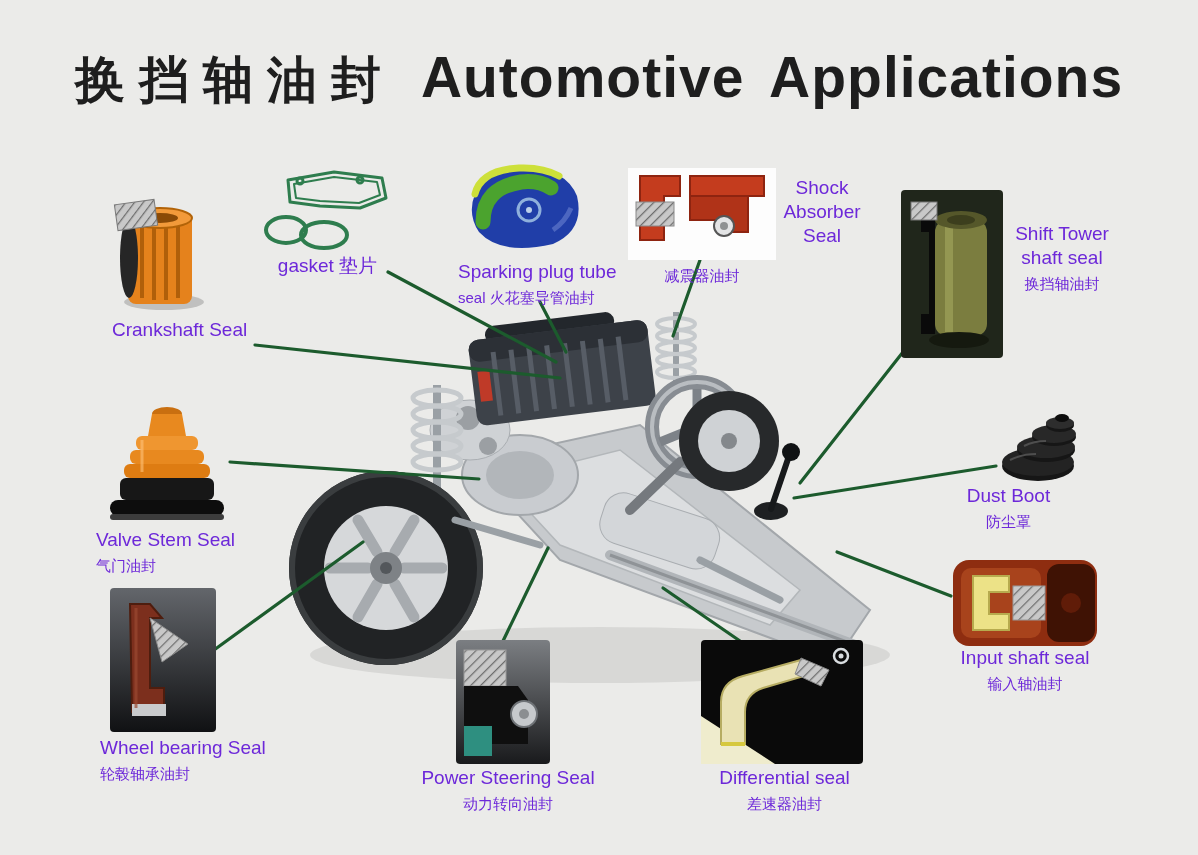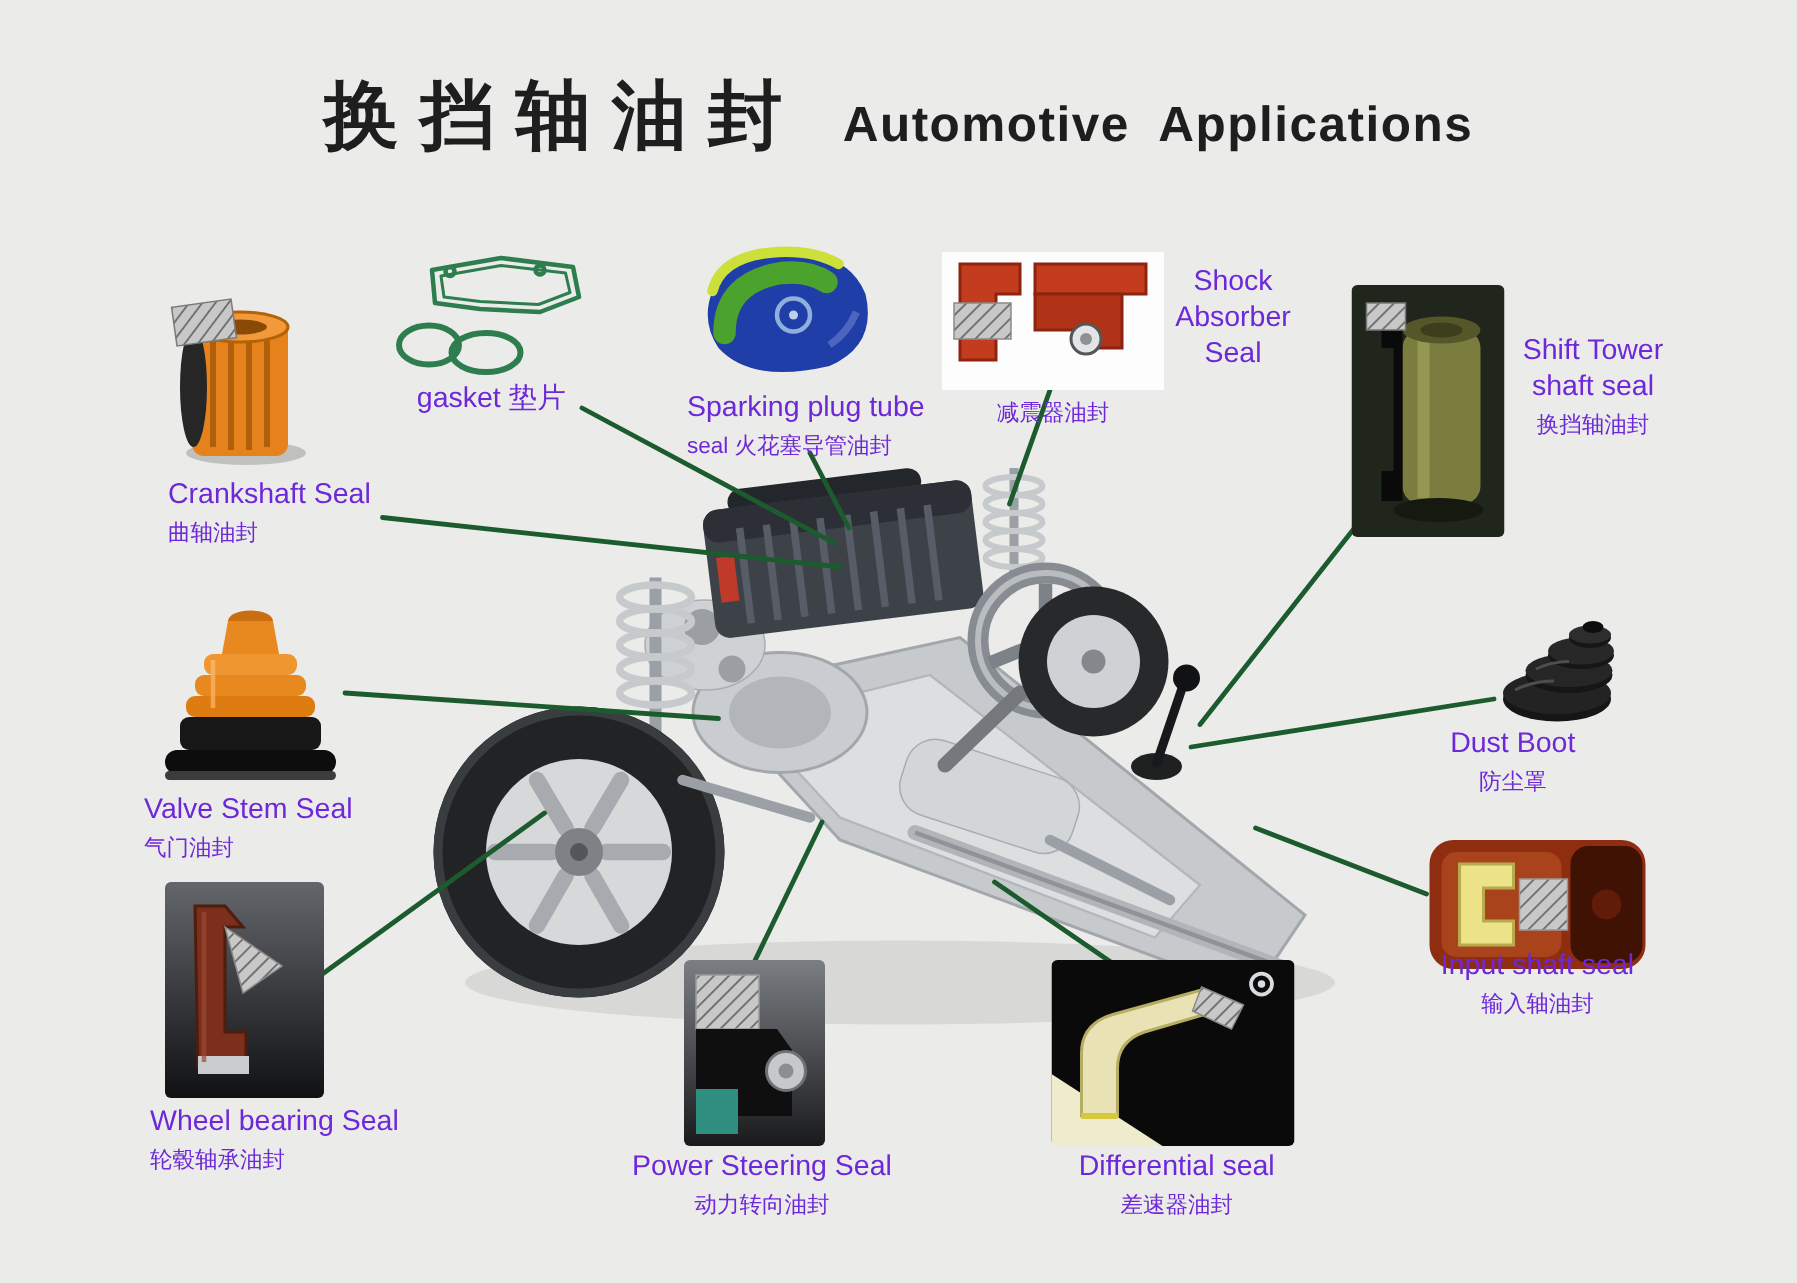--- a/index.html
+++ b/index.html
@@ -9,21 +9,21 @@
     position: relative; width: 1198px; height: 855px;
     background: var(--background, #ebebe9); overflow: hidden; margin: 0 auto;
   }
   .layer { position: absolute; left: 0; top: 0; width: 1198px; height: 855px; }
   .title {
     position: absolute; top: 44px; left: 0; width: 100%;
     display: flex; justify-content: center; align-items: baseline; gap: 26px;
     color: var(--title-text, #1e1e1e);
   }
   .title-zh { font-size: 50px; font-weight: bold; letter-spacing: 14px; }
-  .title-en { font-size: 33px; font-weight: bold; letter-spacing: 1px; word-spacing: 10px; }
+  .title-en { font-size: 57px; font-weight: bold; letter-spacing: 1px; word-spacing: 10px; }
   .thumb { position: absolute; }
   .label { position: absolute; color: #6d28d9; }
   .label div { white-space: nowrap; }
   .en-line { font-size: 19px; line-height: 24px; }
   .zh-line { font-size: 15px; line-height: 28px; }
   .center { text-align: center; }
   .connectors line { stroke: var(--connector-line, #1c5b2d); stroke-width: 3.2; stroke-linecap: round; }
 </style>
 </head>
 <body>
@@ -298,21 +298,20 @@
     <path d="M0,124 L0,76 L74,124 Z" fill="#efeccd"></path>
     <path d="M20,104 V62 Q20,42 42,36 L100,20 L110,34 L62,48 Q44,54 44,72 V104 Z" fill="#e9e2b4" stroke="#b6ac62" stroke-width="2"></path>
     <polygon points="100,18 128,30 120,46 94,34" fill="url(#h11)" stroke="#8a8a8a"></polygon>
     <circle cx="140" cy="16" r="7" fill="none" stroke="#d8dcdf" stroke-width="2.5"></circle>
     <circle cx="140" cy="16" r="2.5" fill="#d8dcdf"></circle>
     <path d="M20,104 h24" stroke="#d6c83e" stroke-width="4"></path>
   </svg>
 
   <div class="label" style="left:112px; top:318px; width:180px;">
     <div class="en-line">Crankshaft Seal</div>
-    <div class="zh-line">曲轴油封</div>
   </div>
 
   <div class="label center" style="left:255px; top:254px; width:145px;">
     <div class="en-line">gasket  垫片</div>
   </div>
 
   <div class="label" style="left:458px; top:260px; width:200px;">
     <div class="en-line">Sparking plug tube</div>
     <div class="zh-line">seal  火花塞导管油封</div>
   </div>
@@ -335,21 +334,21 @@
   <div class="label" style="left:96px; top:528px; width:170px;">
     <div class="en-line">Valve Stem Seal</div>
     <div class="zh-line">气门油封</div>
   </div>
 
   <div class="label center" style="left:951px; top:484px; width:115px;">
     <div class="en-line">Dust Boot</div>
     <div class="zh-line">防尘罩</div>
   </div>
 
-  <div class="label center" style="left:945px; top:632px; width:160px;">
+  <div class="label center" style="left:945px; top:646px; width:160px;">
     <div class="en-line">Input shaft seal</div>
     <div class="zh-line">输入轴油封</div>
   </div>
 
   <div class="label" style="left:100px; top:736px; width:190px;">
     <div class="en-line">Wheel bearing Seal</div>
     <div class="zh-line">轮毂轴承油封</div>
   </div>
 
   <div class="label center" style="left:418px; top:766px; width:180px;">

